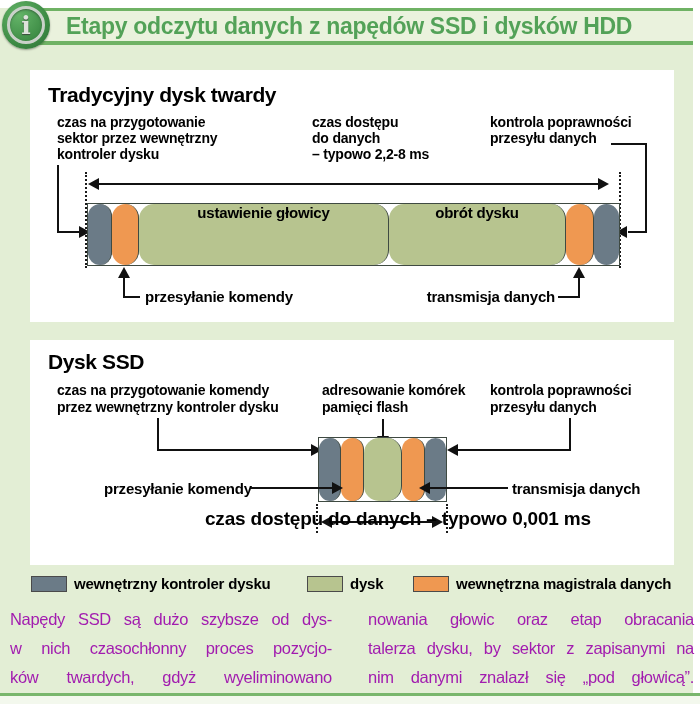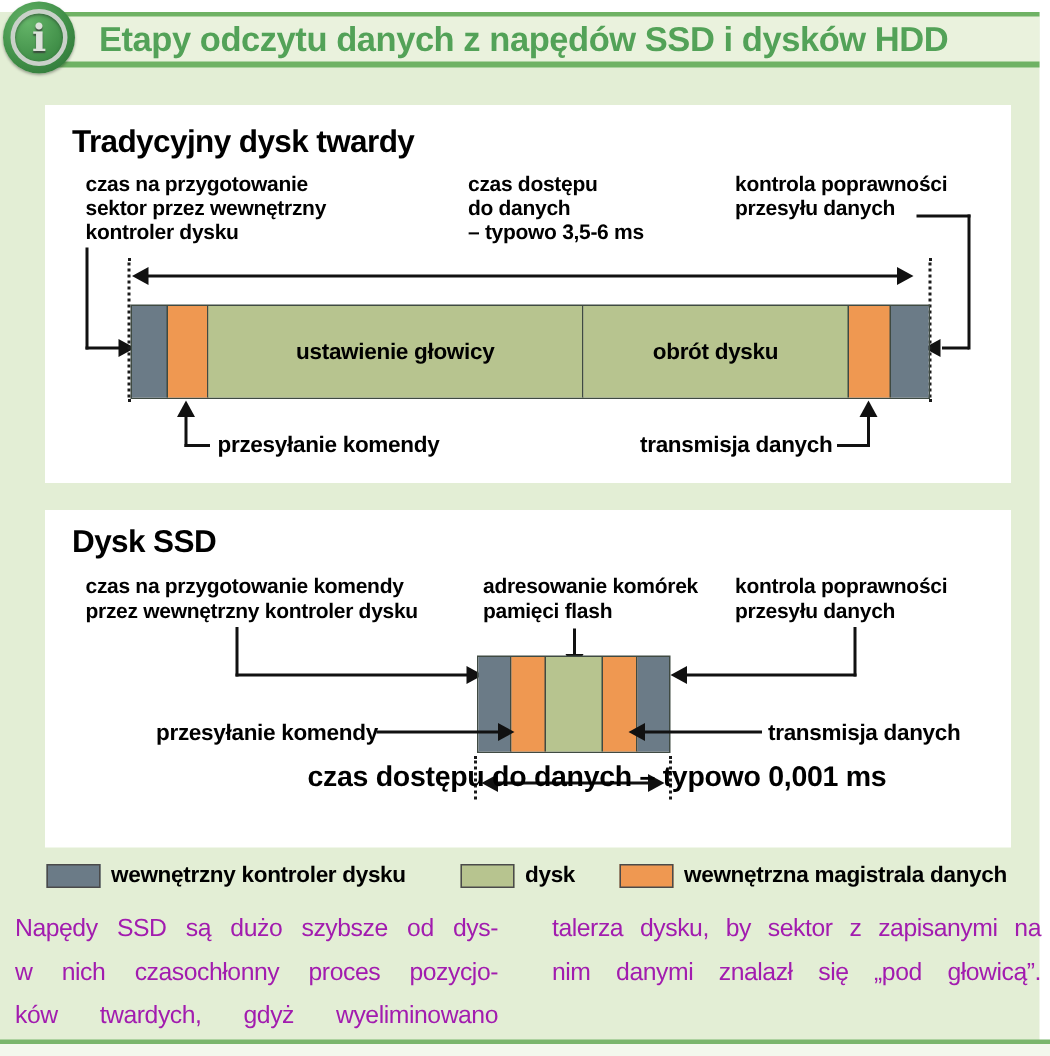--- a/index.html
+++ b/index.html
@@ -31,21 +31,21 @@
   .ln{position:absolute;background:#111;}
   .dot{position:absolute;width:0;border-left:2px dotted #1a1a1a;}
   .tri{position:absolute;width:0;height:0;}
   .tri.r{border-top:6px solid transparent;border-bottom:6px solid transparent;border-left:11px solid #111;}
   .tri.l{border-top:6px solid transparent;border-bottom:6px solid transparent;border-right:11px solid #111;}
   .tri.u{border-left:6px solid transparent;border-right:6px solid transparent;border-bottom:11px solid #111;}
   .tri.d{border-left:6px solid transparent;border-right:6px solid transparent;border-top:11px solid #111;}
   
   .bar{position:absolute;display:flex;border:1px solid #3f4a42;box-sizing:border-box;}
   .seg{height:100%;box-sizing:border-box;border-right:1px solid #3f4a42;
-    display:flex;align-items:center;justify-content:center;}
+    display:flex;justify-content:center;border-radius:15px;}
   .seg:last-child{border-right:none;}
   .c-gray{background:#6b7b87;}
   .c-green{background:#b7c48f;}
   .c-orange{background:#ef9851;}
   .seg-label{font-size:15px;font-weight:bold;color:#000;letter-spacing:-0.2px;white-space:nowrap;}
   
   .swatch{position:absolute;width:36px;height:16px;border:1px solid #4a4a4a;box-sizing:border-box;}
   .legend-label{position:absolute;font-size:15px;font-weight:bold;color:#000;letter-spacing:-0.2px;white-space:nowrap;}
   
   .fcol{position:absolute;top:605px;}
@@ -70,21 +70,21 @@
   </div>
 
   <div id="panel-hdd" class="panel"></div>
   <div class="panel-title" style="left:48px;top:83px;">Tradycyjny dysk twardy</div>
 
   <div class="lbl" style="left:57px;top:114px;">czas na przygotowanie
 sektor przez wewnętrzny
 kontroler dysku</div>
   <div class="lbl" style="left:312px;top:114px;">czas dostępu
 do danych
-– typowo 3,5-6 ms</div>
+– typowo 2,2-8 ms</div>
   <div class="lbl" style="left:490px;top:114px;">kontrola poprawności
 przesyłu danych</div>
 
   <div class="ln" style="left:611px;top:143px;width:36px;height:2px;"></div>
   <div class="ln" style="left:645px;top:143px;width:2px;height:90px;"></div>
   <div class="ln" style="left:628px;top:231px;width:18px;height:2px;"></div>
   <div class="tri l" style="left:616px;top:226px;"></div>
 
   <div class="ln" style="left:57px;top:165px;width:2px;height:68px;"></div>
   <div class="ln" style="left:57px;top:231px;width:24px;height:2px;"></div>
@@ -169,19 +169,20 @@
   <div class="legend-label" style="left:350px;top:575px;">dysk</div>
   <div class="swatch c-orange" style="left:413px;top:576px;"></div>
   <div class="legend-label" style="left:456px;top:575px;">wewnętrzna magistrala danych</div>
 
   <div class="fcol" style="left:10px;width:322px;">
     <div class="fline">Napędy SSD są dużo szybsze od dys-</div>
     <div class="fline">w nich czasochłonny proces pozycjo-</div>
     <div class="fline">ków twardych, gdyż wyeliminowano</div>
   </div>
   <div class="fcol" style="left:368px;width:326px;">
+    <div class="fline">nowania głowic oraz etap obracania</div>
     <div class="fline">talerza dysku, by sektor z zapisanymi na</div>
     <div class="fline">nim danymi znalazł się „pod głowicą”.</div>
   </div>
 
   <div id="bottom-rule"></div>
   <div id="bottom-strip"></div>
 </div>
 
 </body></html>

